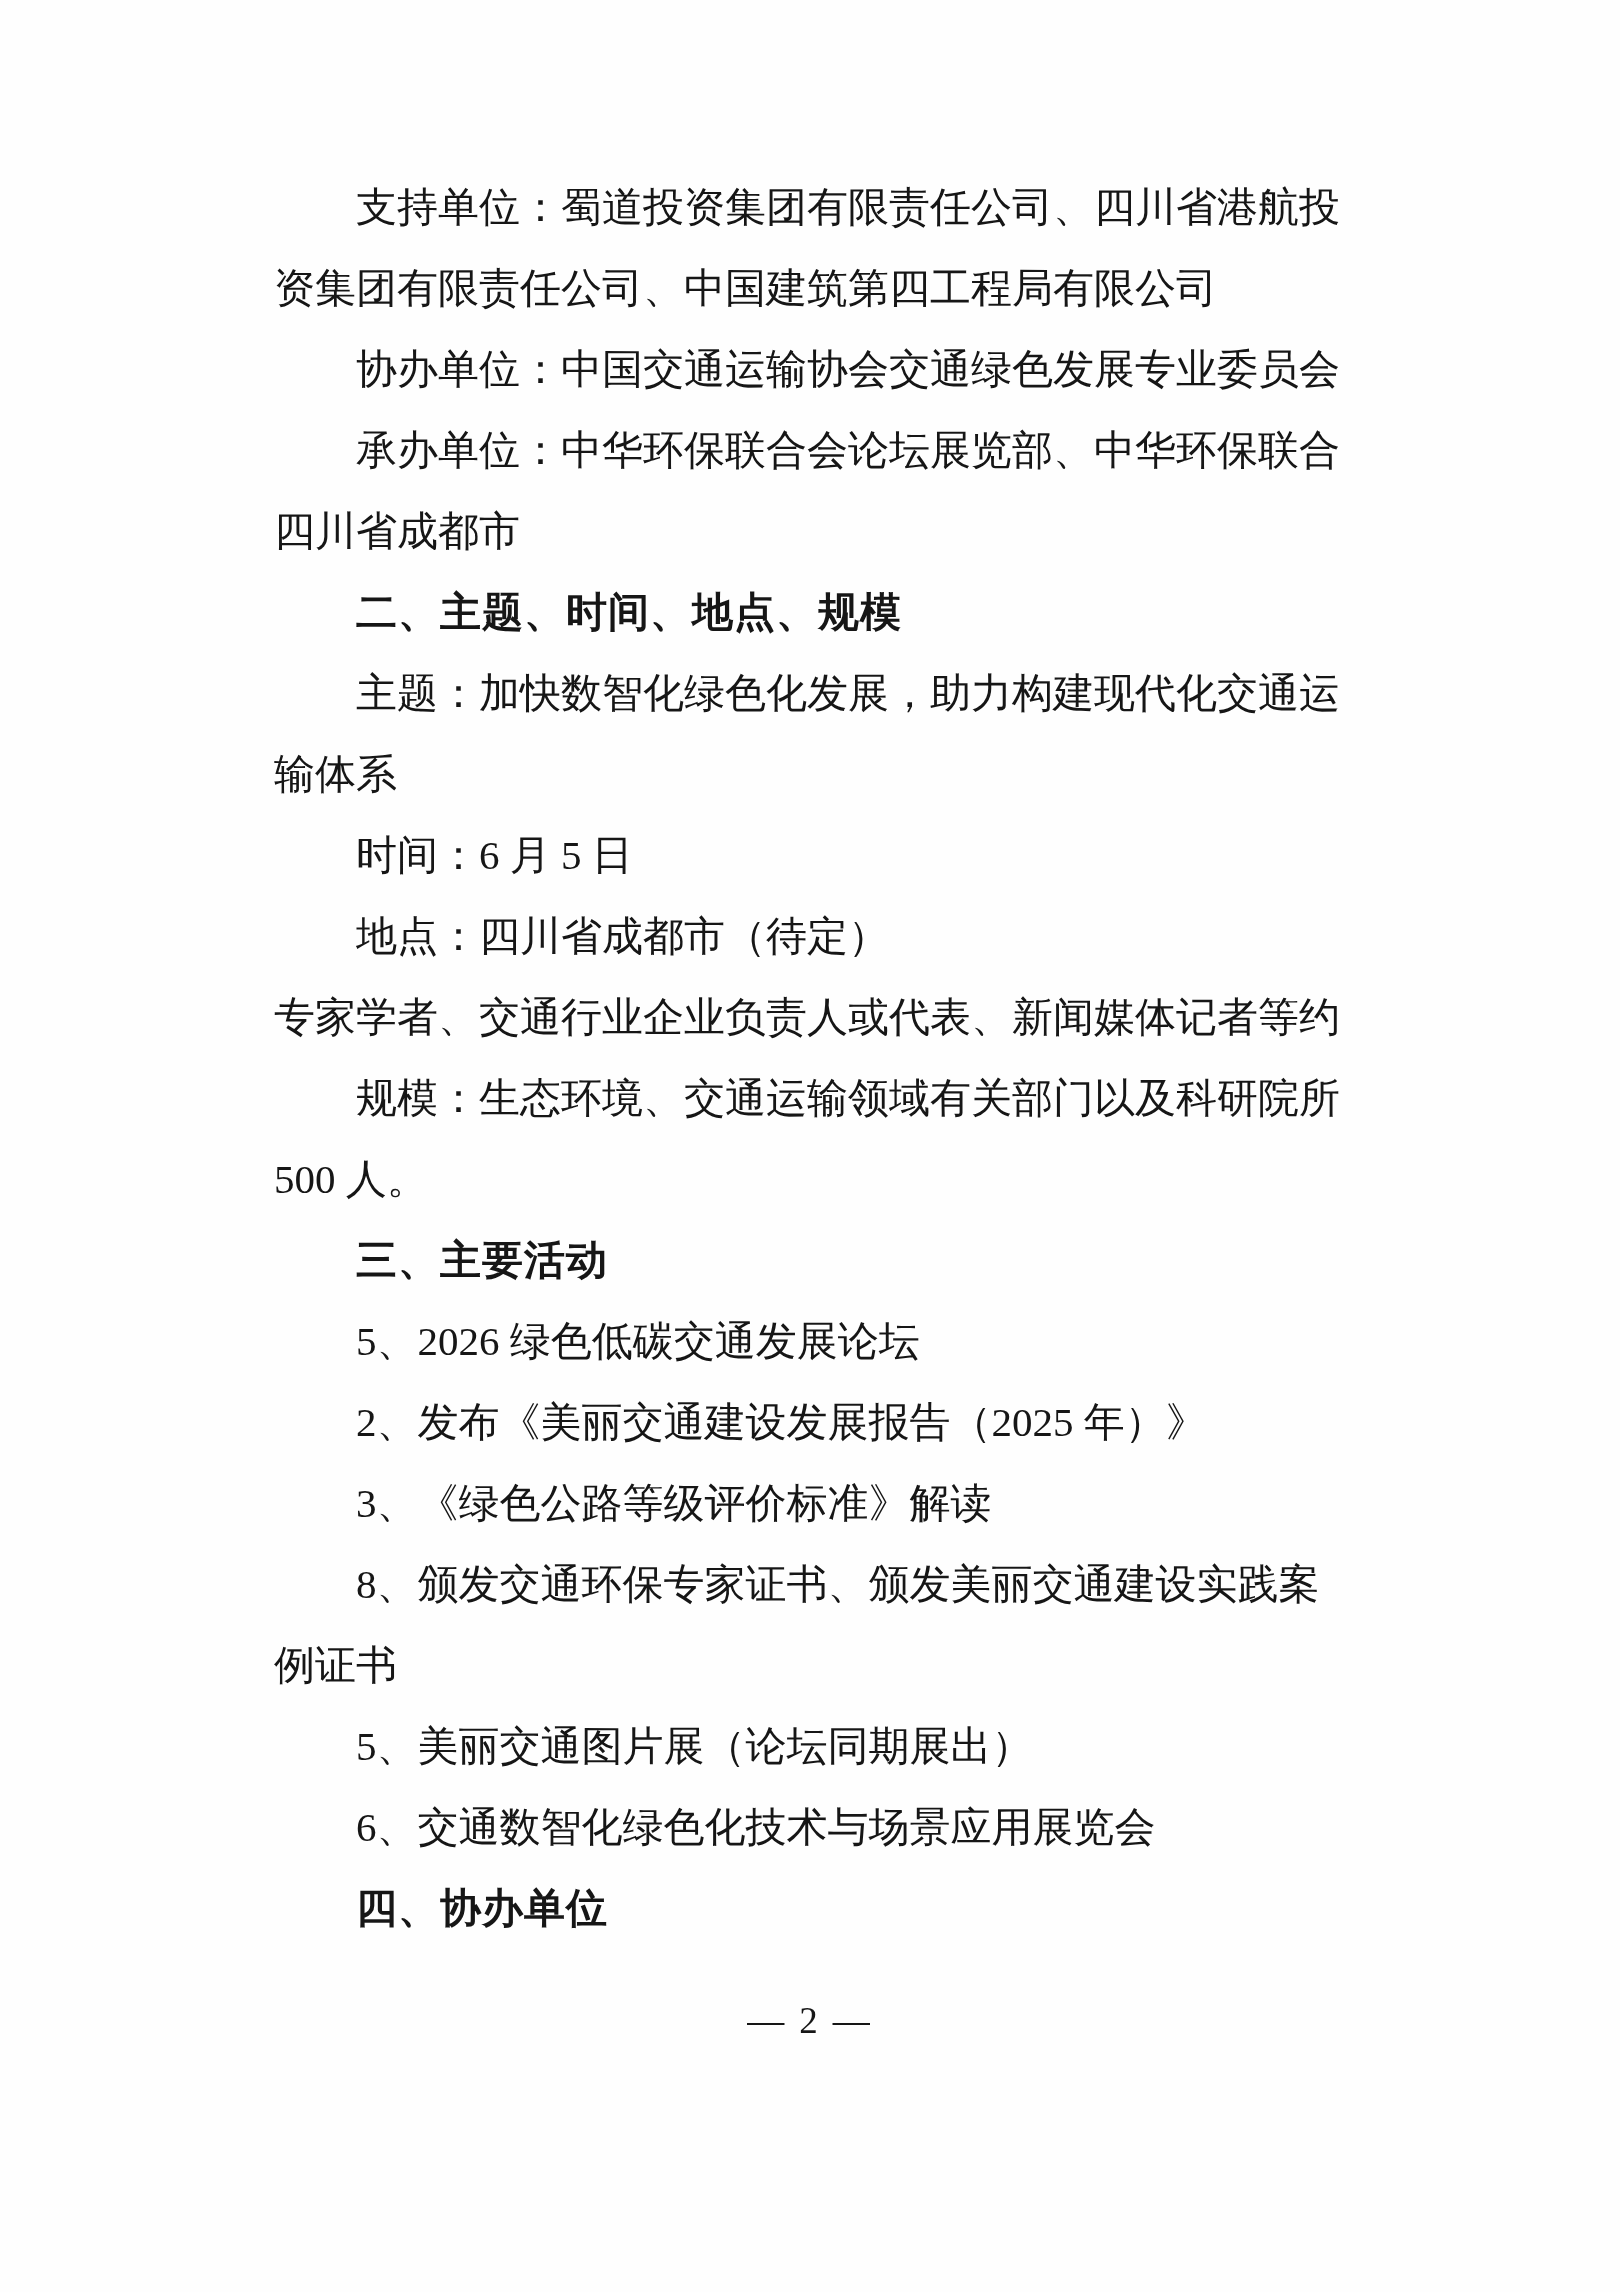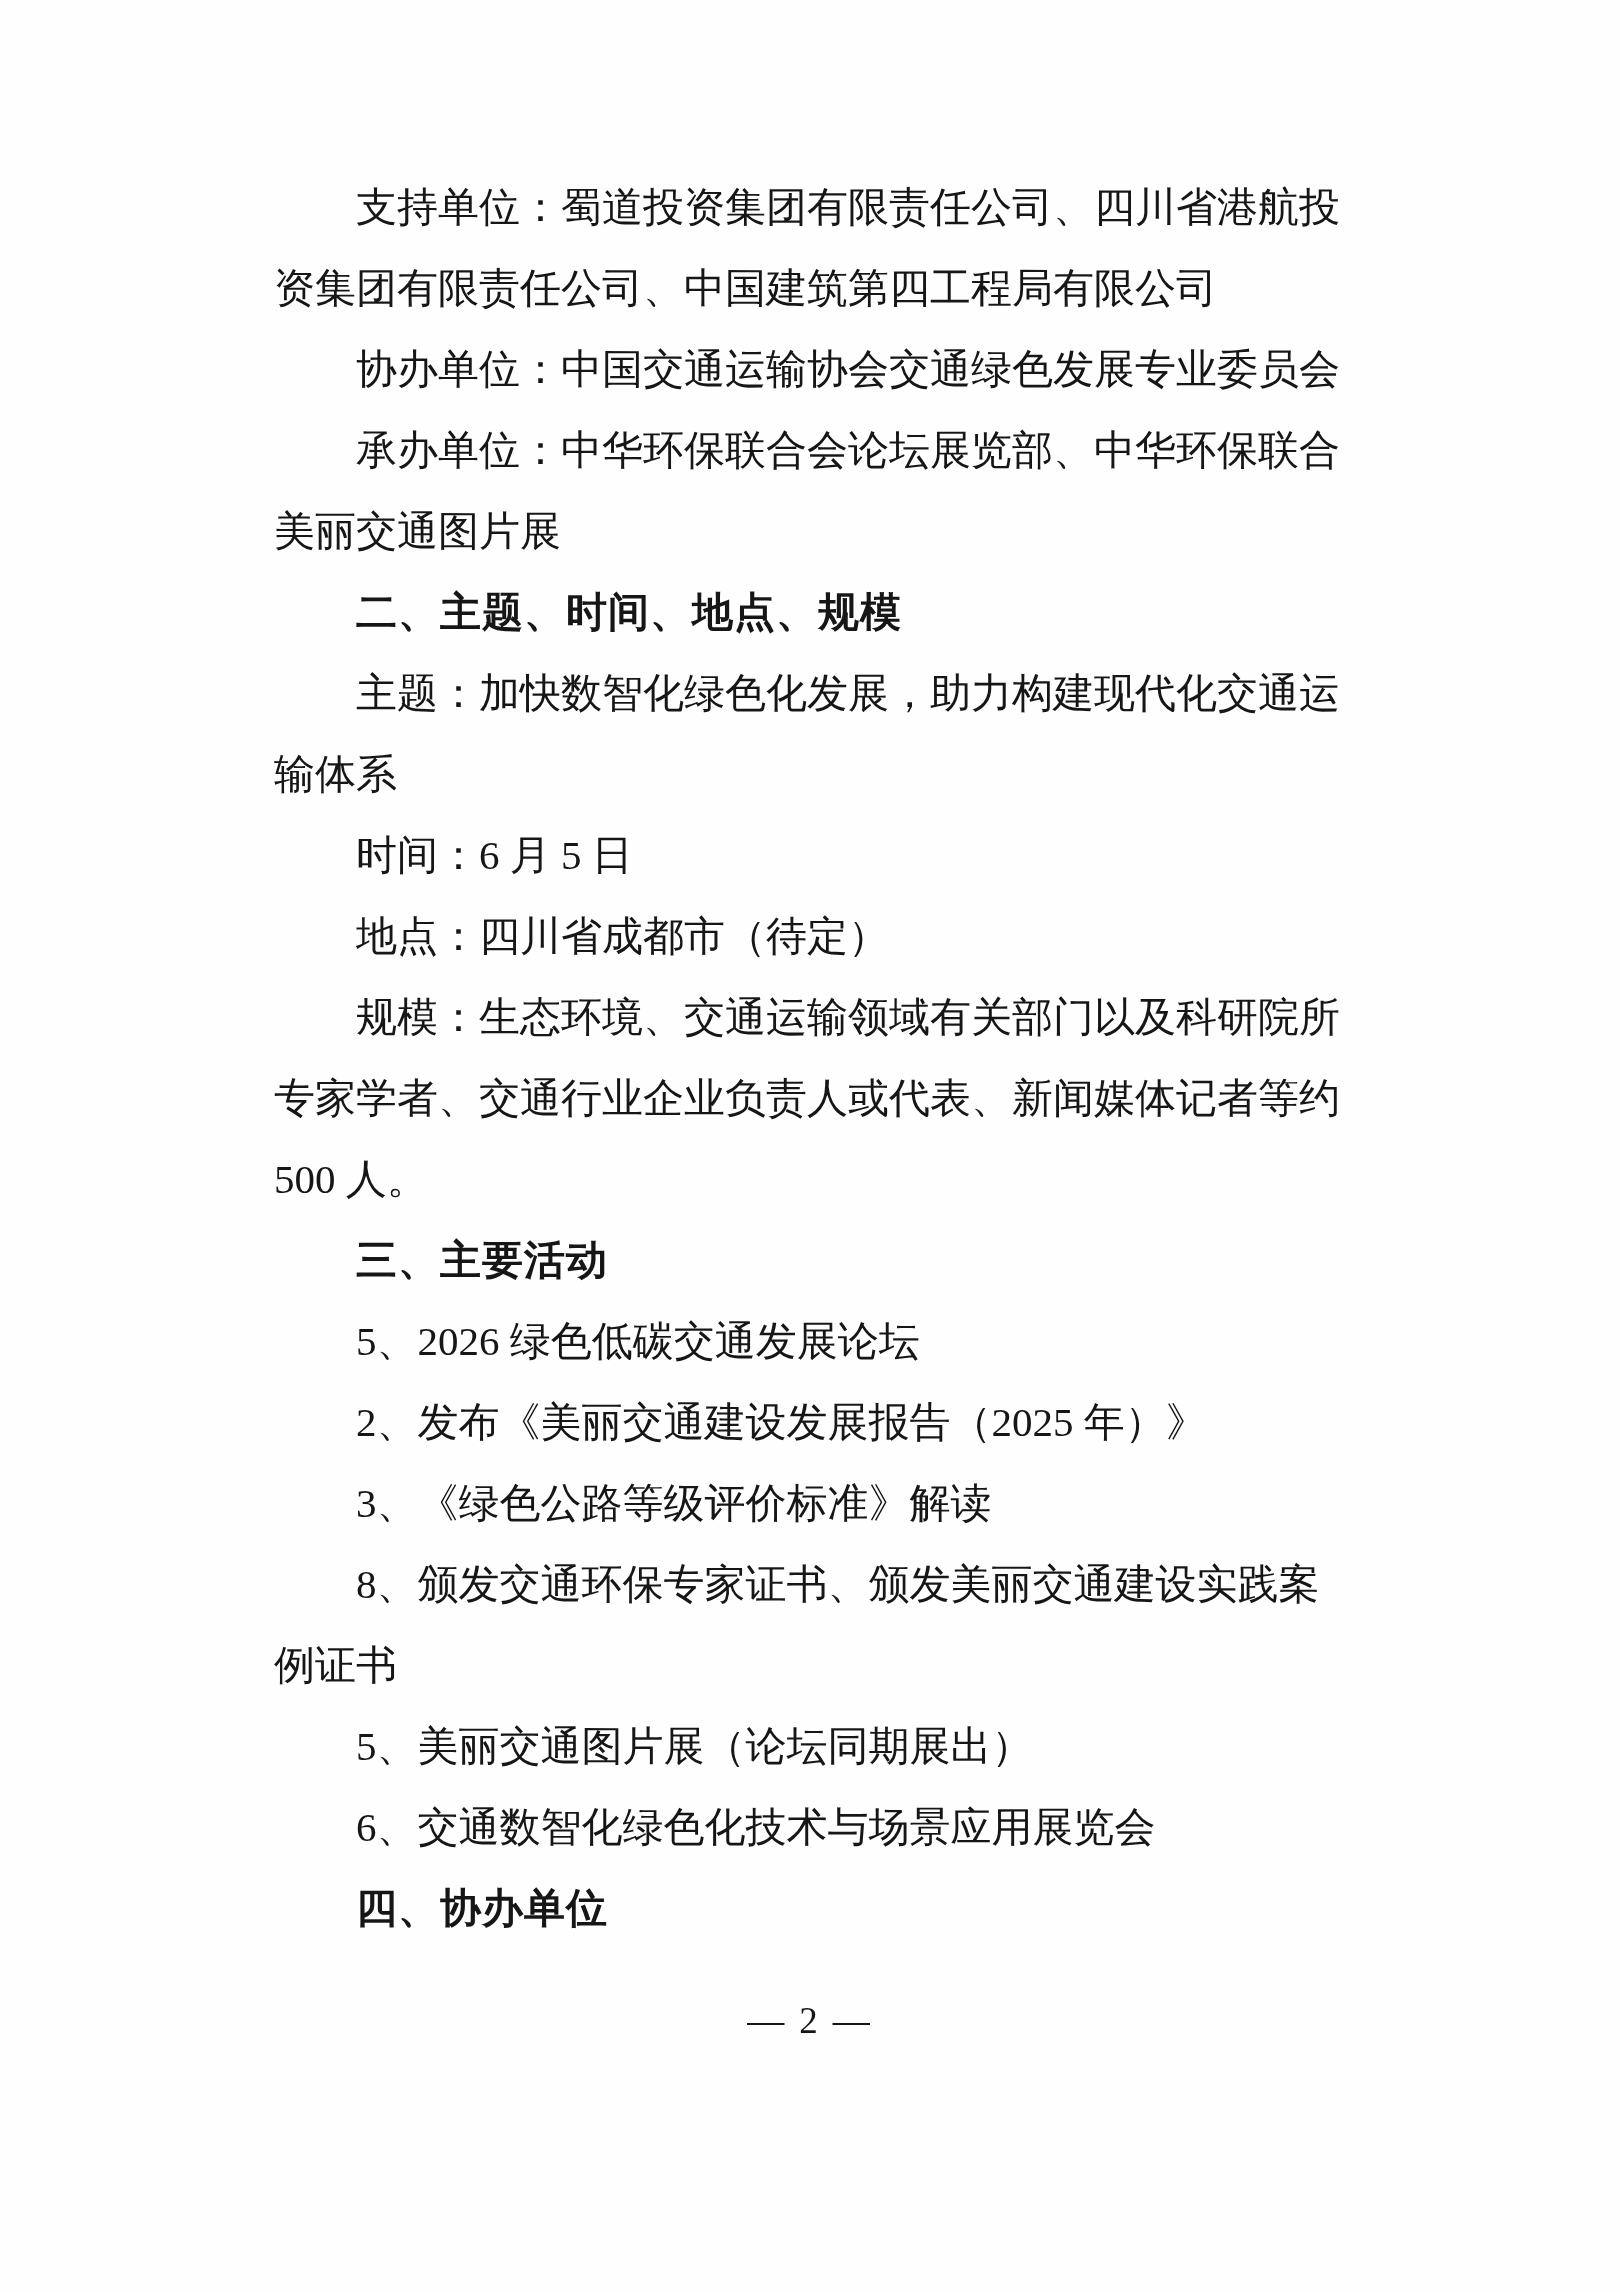--- a/index.html
+++ b/index.html
@@ -56,28 +56,28 @@
 </style>
 </head>
 <body>
 
 <div class="page" style="background: rgb(254, 254, 254);">
   <div class="doc-body">
       <div class="line indent">支持单位：蜀道投资集团有限责任公司、四川省港航投</div>
       <div class="line">资集团有限责任公司、中国建筑第四工程局有限公司</div>
       <div class="line indent">协办单位：中国交通运输协会交通绿色发展专业委员会</div>
       <div class="line indent">承办单位：中华环保联合会论坛展览部、中华环保联合</div>
-      <div class="line">美丽交通图片展</div>
+      <div class="line">四川省成都市</div>
       <div class="line indent heading">二、主题、时间、地点、规模</div>
       <div class="line indent">主题：加快数智化绿色化发展，助力构建现代化交通运</div>
       <div class="line">输体系</div>
       <div class="line indent">时间：6 月 5 日</div>
       <div class="line indent">地点：四川省成都市（待定）</div>
+      <div class="line">专家学者、交通行业企业负责人或代表、新闻媒体记者等约</div>
       <div class="line indent">规模：生态环境、交通运输领域有关部门以及科研院所</div>
-      <div class="line">专家学者、交通行业企业负责人或代表、新闻媒体记者等约</div>
       <div class="line">500 人。</div>
       <div class="line indent heading">三、主要活动</div>
       <div class="line indent">5、2026 绿色低碳交通发展论坛</div>
       <div class="line indent">2、发布《美丽交通建设发展报告（2025 年）》</div>
       <div class="line indent">3、《绿色公路等级评价标准》解读</div>
       <div class="line indent">8、颁发交通环保专家证书、颁发美丽交通建设实践案</div>
       <div class="line">例证书</div>
       <div class="line indent">5、美丽交通图片展（论坛同期展出）</div>
       <div class="line indent">6、交通数智化绿色化技术与场景应用展览会</div>
       <div class="line indent heading">四、协办单位</div>

